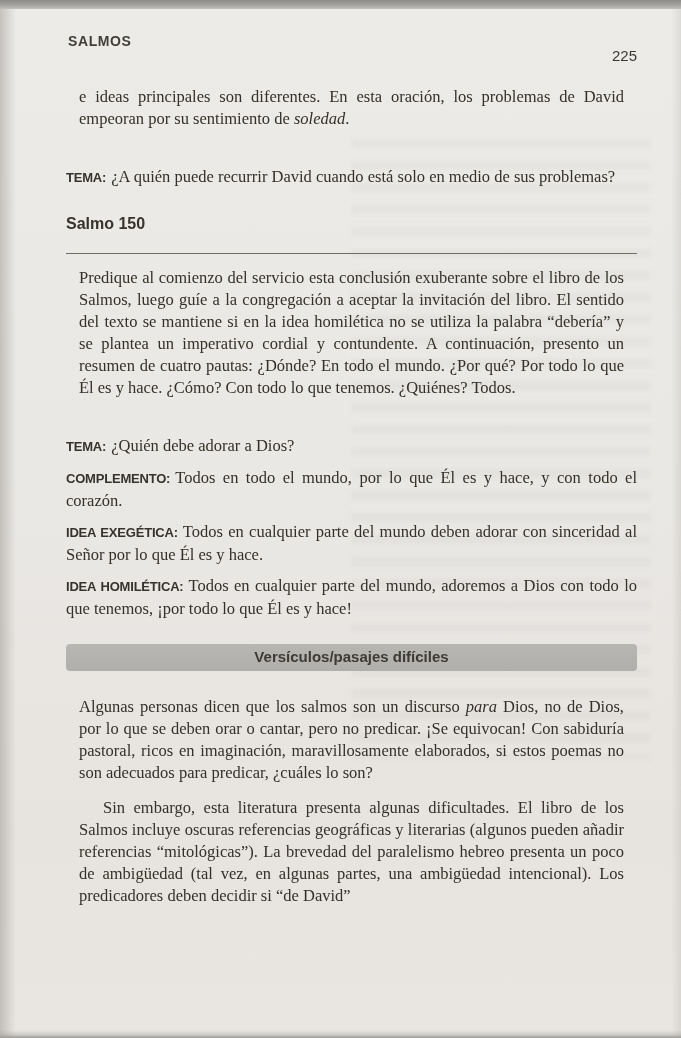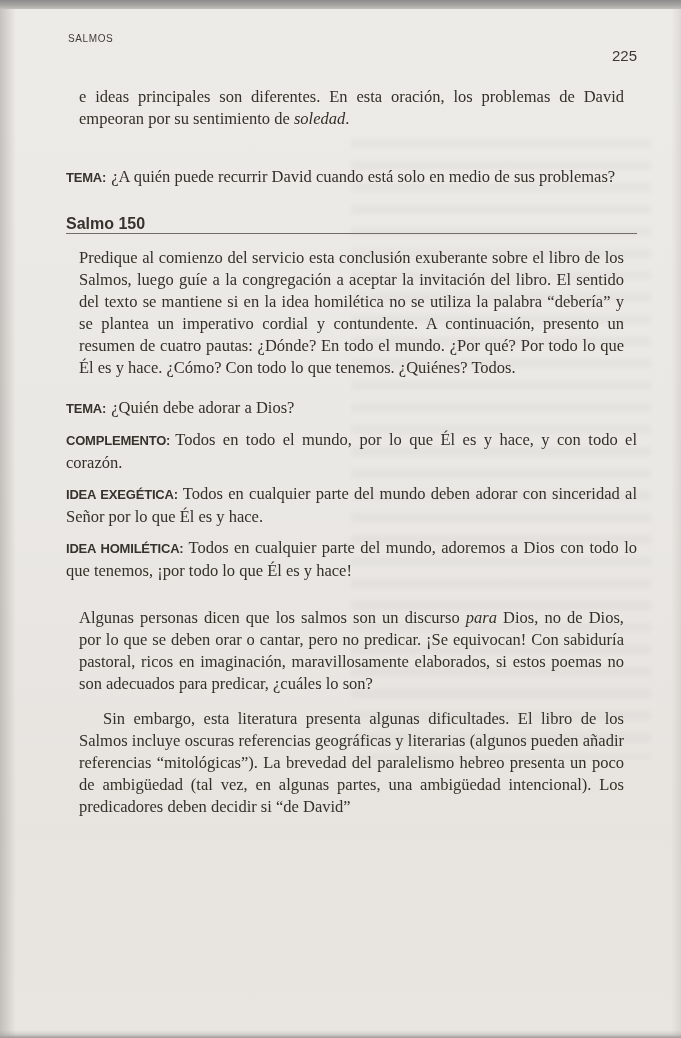--- a/index.html
+++ b/index.html
@@ -43,21 +43,21 @@
   }
   .content {
     position: absolute; left: 66px; right: 44px; top: 20px;
     color: #343028;
   }
   
   .running-header { position: relative; height: 48px; }
   .running-title {
     position: absolute; left: 2px; top: 4px;
     font-family: "Liberation Sans", sans-serif;
-    font-weight: normal; font-size: 10px; letter-spacing: 0.6px;
+    font-weight: bold; font-size: 14px; letter-spacing: 0.6px;
     color: #413d37;
   }
   .page-number {
     position: absolute; right: 0; top: 18px;
     font-family: "Liberation Sans", sans-serif;
     font-size: 15px; color: #3c3933;
   }
   
   .body-par {
     margin: 13px;
@@ -76,21 +76,21 @@
   }
   .outline-label {
     font-family: "Liberation Sans", sans-serif;
     font-weight: bold; font-size: 13px; letter-spacing: -0.2px;
     color: #36322c;
     margin-right: 5px;
   }
   
   .section-heading {
     margin: 26px 0 6px 0;
-    padding-bottom: 0;
+    padding-bottom: 20px;
     font-family: "Liberation Sans", sans-serif;
     font-weight: bold; font-size: 16px;
     color: #36322c;
     border-bottom: 1px solid #716d66;
   }
   
   .section-bar {
     margin-top: 24px;
     background: linear-gradient(180deg, #b8b6b2 0%, #b1afab 100%);
     border-radius: 4px;
@@ -123,27 +123,30 @@
       <p class="body-par continuation"><span>e ideas principales son diferentes. En esta oración, los problemas de David empeoran por su sentimiento de </span><em>soledad</em><span>.</span></p>
 
       <div class="outline">
         <p class="outline-item"><span class="outline-label">TEMA:</span><span>¿A quién puede recurrir David cuando está solo en medio de sus problemas?</span></p>
       </div>
 
       <h2 class="section-heading">Salmo 150</h2>
 
       <p class="body-par">Predique al comienzo del servicio esta conclusión exuberante sobre el libro de los Salmos, luego guíe a la congregación a aceptar la invitación del libro. El sentido del texto se mantiene si en la idea homilética no se utiliza la palabra “debería” y se plantea un imperativo cordial y contundente. A continuación, presento un resumen de cuatro pautas: ¿Dónde? En todo el mundo. ¿Por qué? Por todo lo que Él es y hace. ¿Cómo? Con todo lo que tenemos. ¿Quiénes? Todos.</p>
 
-      <div class="outline" style="margin-top:18px;">
+      <div class="outline" style="">
         <p class="outline-item"><span class="outline-label">TEMA:</span><span>¿Quién debe adorar a Dios?</span></p>
         <p class="outline-item"><span class="outline-label">COMPLEMENTO:</span><span>Todos en todo el mundo, por lo que Él es y hace, y con todo el corazón.</span></p>
         <p class="outline-item"><span class="outline-label">IDEA EXEGÉTICA:</span><span>Todos en cualquier parte del mundo deben adorar con sinceridad al Señor por lo que Él es y hace.</span></p>
         <p class="outline-item"><span class="outline-label">IDEA HOMILÉTICA:</span><span>Todos en cualquier parte del mundo, adoremos a Dios con todo lo que tenemos, ¡por todo lo que Él es y hace!</span></p>
       </div>
 
+      <div class="section-bar">
+        <span>Versículos/pasajes difíciles</span>
+      </div>
 
       <p class="body-par after-bar"><span>Algunas personas dicen que los salmos son un discurso </span><em>para</em><span> Dios, no de Dios, por lo que se deben orar o cantar, pero no predicar. ¡Se equivocan! Con sabiduría pastoral, ricos en imaginación, maravillosamente elaborados, si estos poemas no son adecuados para predicar, ¿cuáles lo son?</span></p>
 
       <p class="body-par indented">Sin embargo, esta literatura presenta algunas dificultades. El libro de los Salmos incluye oscuras referencias geográficas y literarias (algunos pueden añadir referencias “mitológicas”). La brevedad del paralelismo hebreo presenta un poco de ambigüedad (tal vez, en algunas partes, una ambigüedad intencional). Los predicadores deben decidir si “de David”</p>
 
     </div>
 
     <div class="edge-left"></div>
     <div class="edge-right"></div>
     <div class="edge-bottom"></div>

